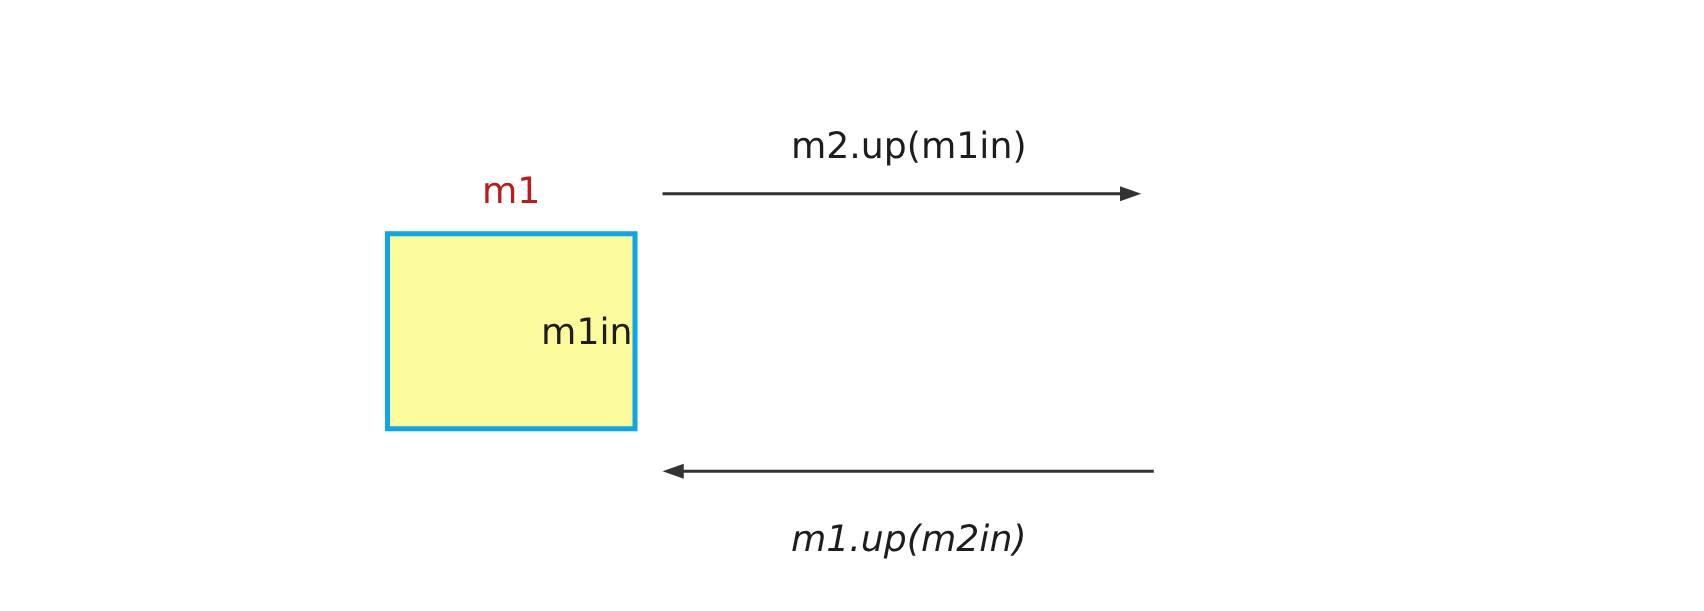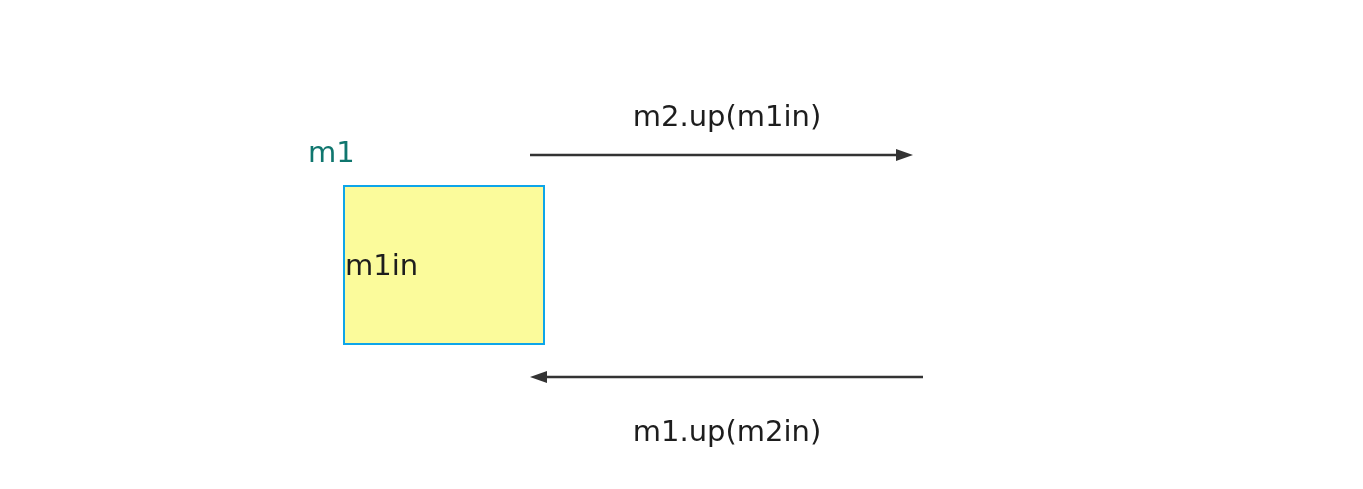--- a/index.html
+++ b/index.html
@@ -12,45 +12,44 @@
     width: 1363px;
     height: 489px;
     background: #ffffff;
     font-family: "DejaVu Sans", "Liberation Sans", sans-serif;
     color: #222222;
     overflow: hidden;
   }
   .module-box {
     position: absolute;
     box-sizing: border-box;
-    border: 2px solid #0ea5e9;
+    border: 4px solid #0ea5e9;
     display: flex;
     align-items: center;
-    justify-content: flex-start;
+    justify-content: flex-end;
     font-size: 29px;
     color: #1d1d1d;
-    margin-left: 35px;
   }
   .box-m1 {
     left: 308px;
     top: 185px;
     width: 202px;
     height: 160px;
   }
   .box-m2 {
     left: 962px;
     top: 186px;
     width: 201px;
     height: 159px;
   }
   .module-label {
     position: absolute;
-    text-align: left;
+    text-align: center;
     font-size: 29px;
-    color: #0f766e;
+    color: #b91c1c;
     line-height: 36px;
   }
   .label-m1 {
     left: 308px;
     top: 134px;
     width: 202px;
   }
   .label-m2 {
     left: 962px;
     top: 133px;
@@ -63,20 +62,21 @@
     text-align: center;
     font-size: 29px;
     line-height: 36px;
     color: #1d1d1d;
   }
   .arrow-label-top {
     top: 98px;
   }
   .arrow-label-bottom {
     top: 413px;
+    font-style: italic;
   }
   .arrow-layer {
     position: absolute;
     left: 0;
     top: 0;
     width: 1363px;
     height: 489px;
     pointer-events: none;
   }
 </style>

